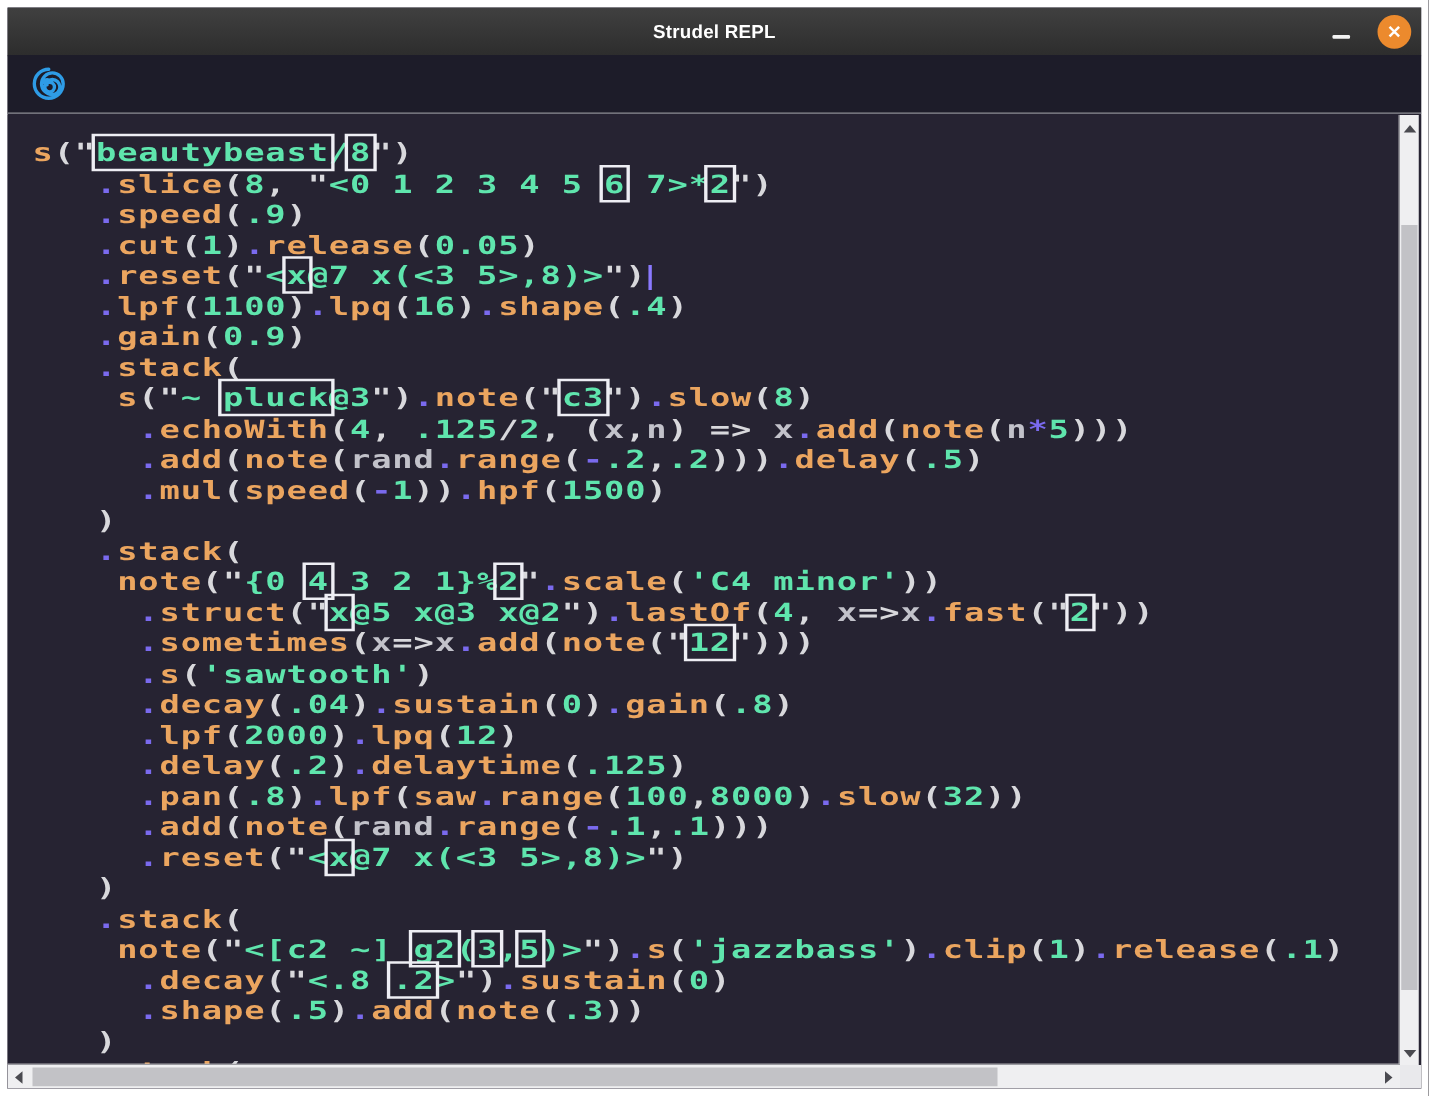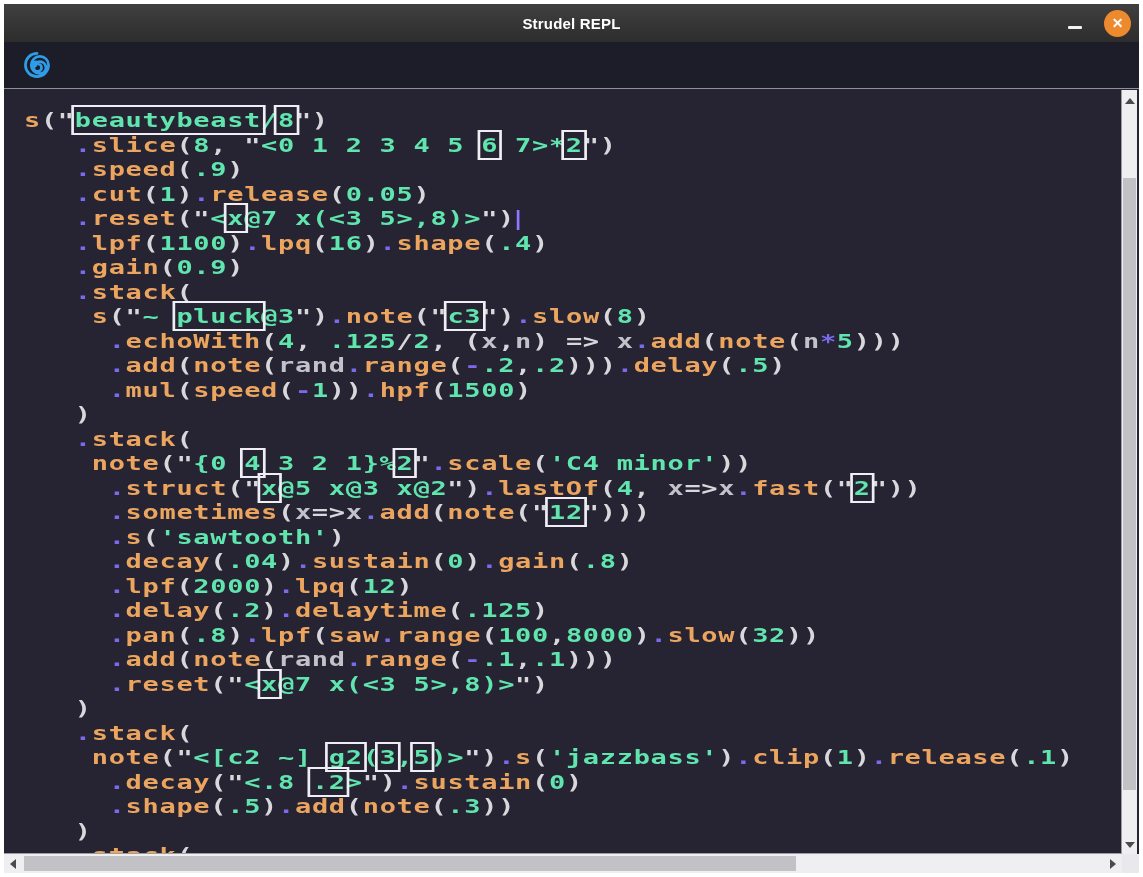--- a/index.html
+++ b/index.html
@@ -1,18 +1,18 @@
 <!DOCTYPE html>
 <html><head>
 <meta charset="utf-8">
 <style>
   html,body{margin:0;padding:0;background:#111;}
   .window{
     position:relative;width:1143px;height:877px;box-sizing:border-box;
-    background:#262332;border:4px solid #ffffff;overflow:hidden;
+    background:#262332;border:6px solid #ffffff;overflow:hidden;
     font-family:"Liberation Sans",sans-serif;
   }
   
   .titlebar{
     position:absolute;top:0;left:0;right:0;height:38px;
     background:linear-gradient(#404040,#2d2d2d);
     display:flex;align-items:center;justify-content:center;
     border-bottom:1px solid #1c1c1c;
   }
   .title{color:#ffffff;font-weight:bold;font-size:15px;letter-spacing:.2px;}

